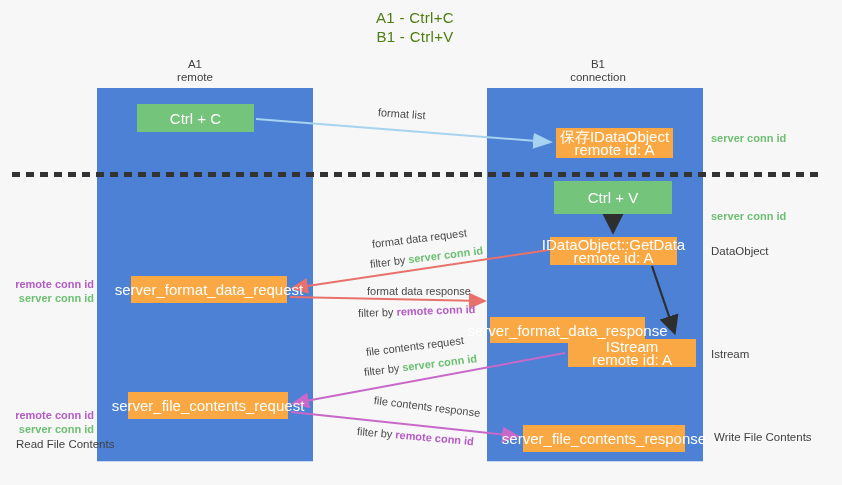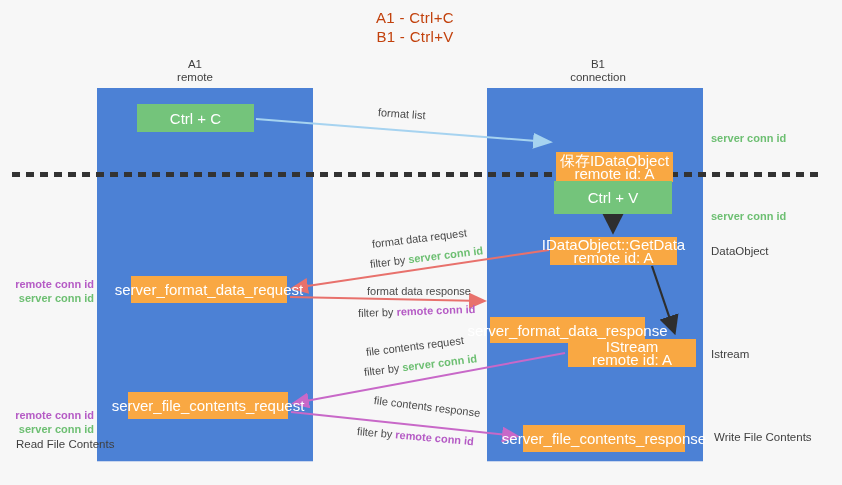--- a/index.html
+++ b/index.html
@@ -14,21 +14,21 @@
     height: 485px;
     background: #f7f7f7;
     overflow: hidden;
   }
   .title-line {
     position: absolute;
     left: 295px;
     width: 240px;
     text-align: center;
     font-size: 15px;
-    color: #c2410c;
+    color: #4d7c0f;
     letter-spacing: 0.3px;
   }
   .lane-header {
     position: absolute;
     width: 120px;
     text-align: center;
     font-size: 11.5px;
     color: #3f3f3f;
     line-height: 13px;
   }
@@ -130,21 +130,21 @@
     <line x1="549" y1="250" x2="294" y2="288" stroke="#e8716c" stroke-width="2" marker-end="url(#mh-red)"></line>
     <line x1="290" y1="297" x2="483" y2="301" stroke="#e8716c" stroke-width="2" marker-end="url(#mh-red)"></line>
     <line x1="565" y1="353" x2="295" y2="403" stroke="#c868c8" stroke-width="2" marker-end="url(#mh-magenta)"></line>
     <line x1="291" y1="412" x2="516" y2="436" stroke="#c868c8" stroke-width="2" marker-end="url(#mh-magenta)"></line>
   </svg>
 
   <div class="node green" style="left:137px; top:104px; width:117px; height:28px;">
     <span>Ctrl + C</span>
   </div>
 
-  <div class="node orange" style="left:556px; top:128px; width:117px; height:30px;margin-top:24px;">
+  <div class="node orange" style="left:556px; top:128px; width:117px; height:30px;">
     <span>保存IDataObject</span>
     <span>remote id: A</span>
   </div>
 
   <div class="node green" style="left:554px; top:181px; width:118px; height:33px;">
     <span>Ctrl + V</span>
   </div>
 
   <div class="node orange" style="left:550px; top:237px; width:127px; height:28px;">
     <span>IDataObject::GetData</span>

